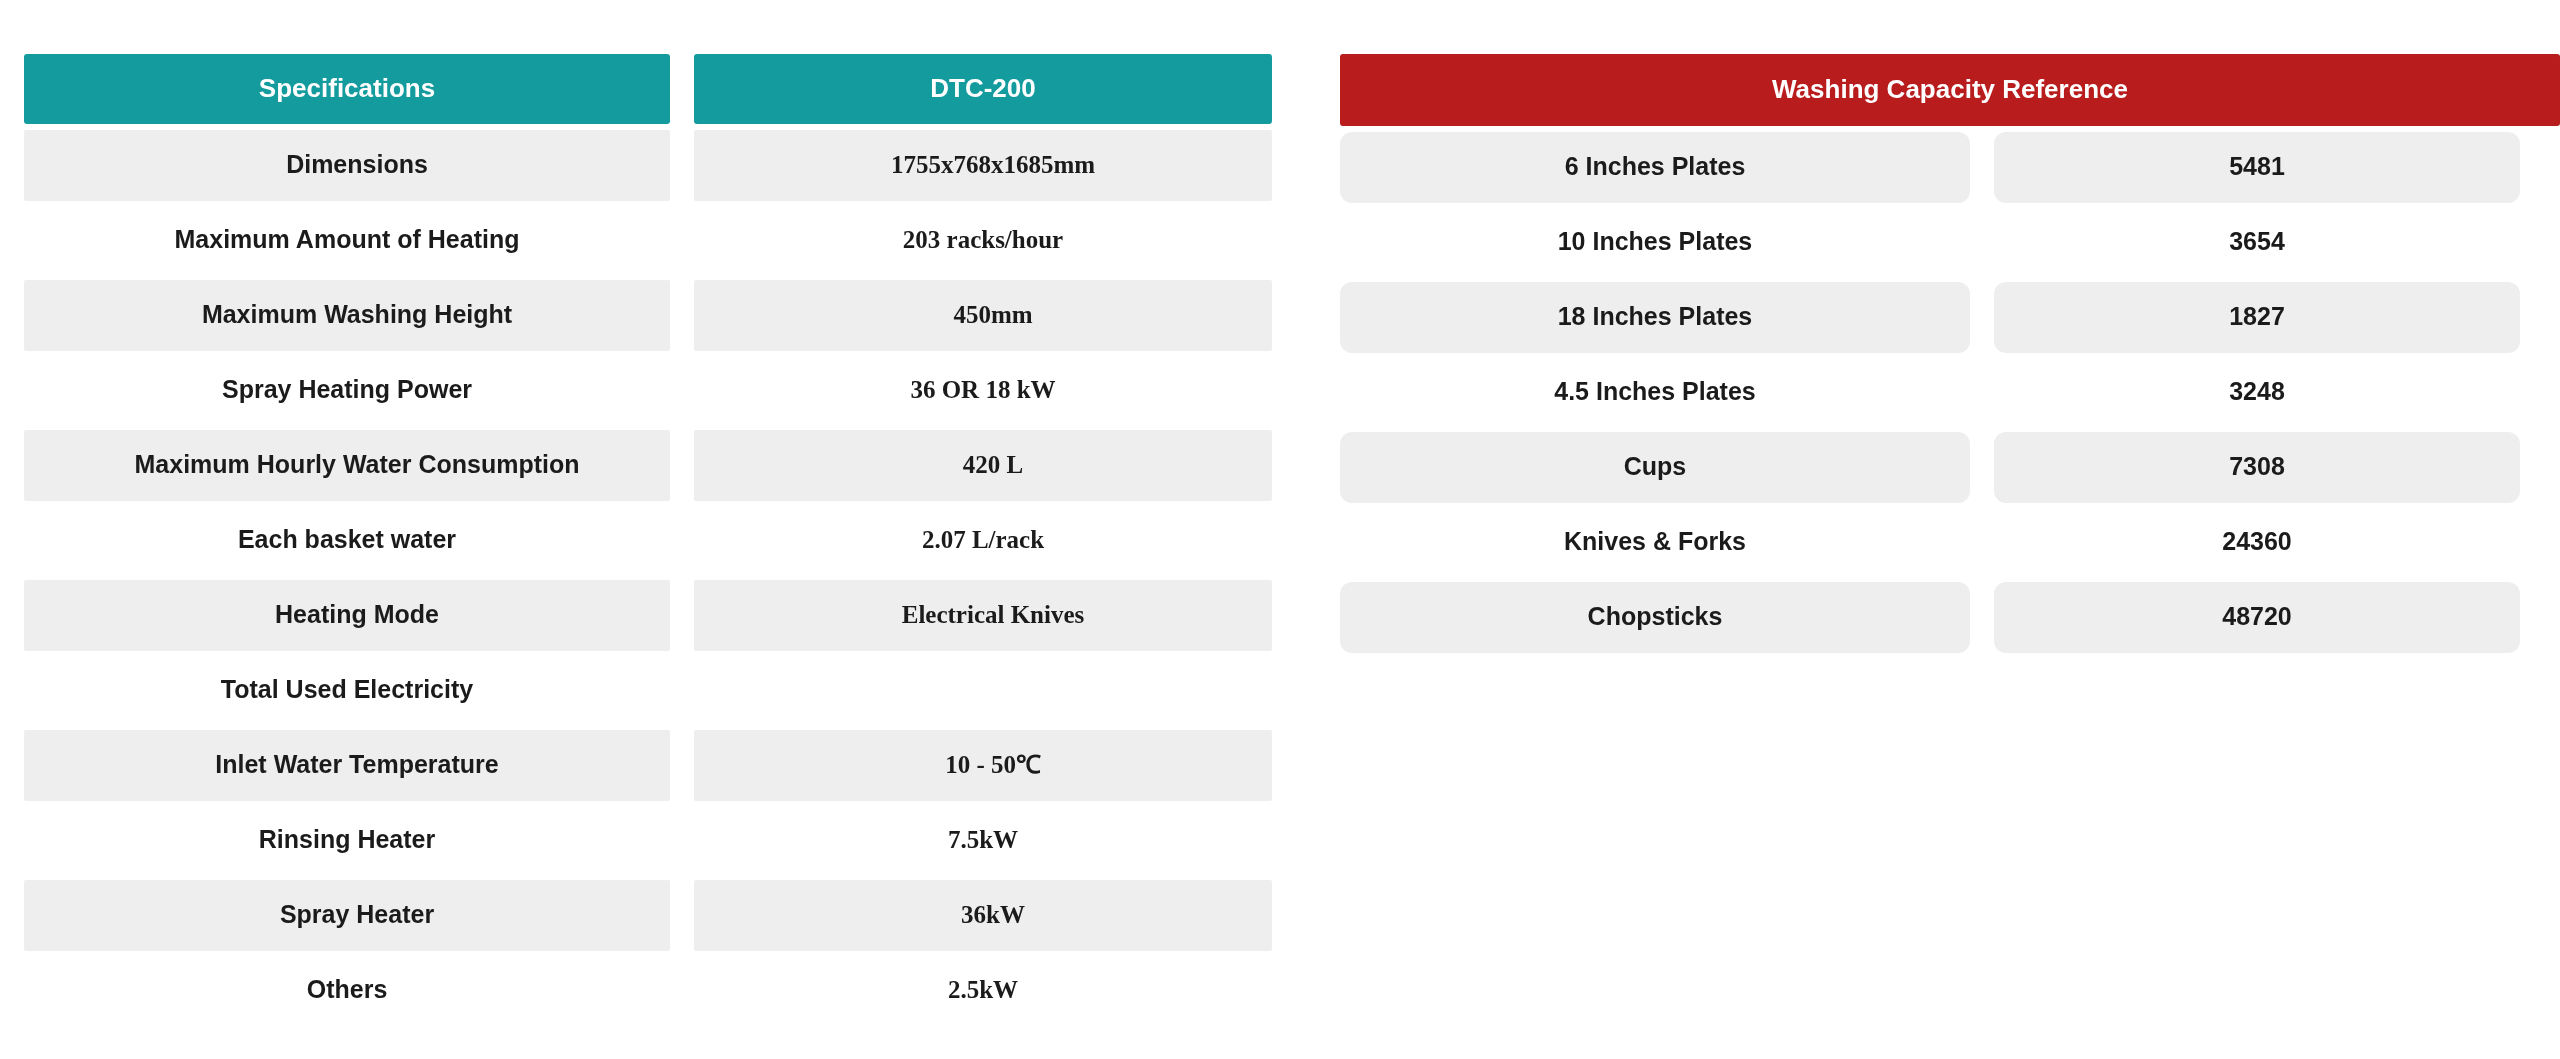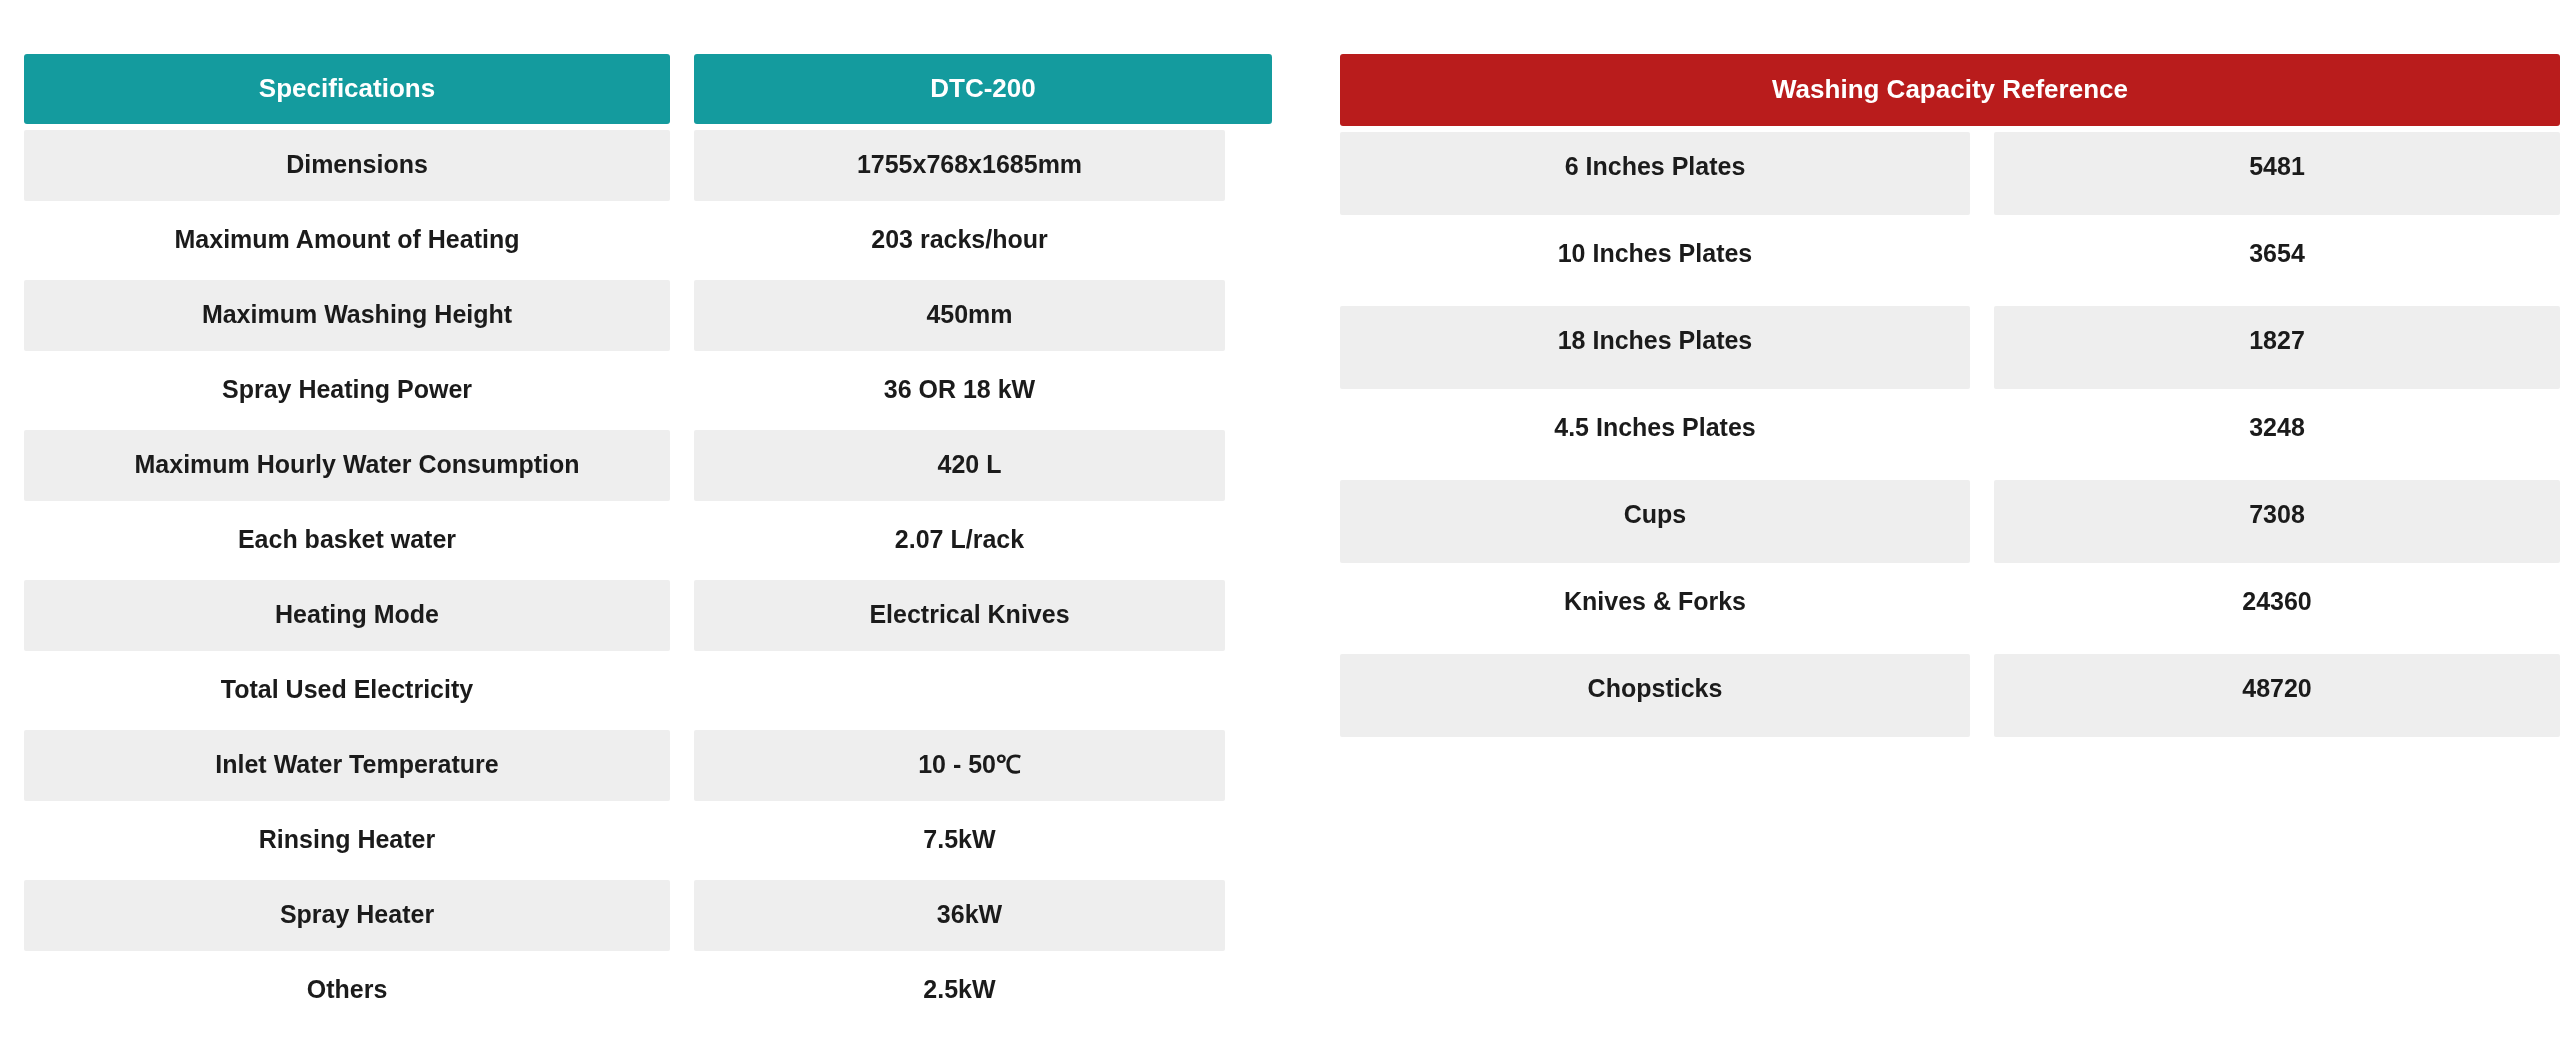--- a/index.html
+++ b/index.html
@@ -58,21 +58,21 @@
     font-weight: bold;
     font-size: 25px;
     color: #1b1b1b;
     text-align: center;
     line-height: 1;
     padding: 22px 8px 24px 8px;
     box-sizing: border-box;
     border-radius: 2px;
   }
   .spec-cell.col-a { width: 646px; }
-  .spec-cell.col-b { width: 531px; }
+  .spec-cell.col-b { width: 578px; font-family: Liberation Serif, serif; }
   .spec-row.shaded .spec-cell { background: #eeeeee; padding-left: 28px; }
   .spec-row.plain .spec-cell { background: transparent; }
 
   
   .cap-block {
     width: 1220px;
     flex: 0 0 auto;
   }
   .cap-header {
     background: #b91c1c;
@@ -91,26 +91,26 @@
     display: flex;
     gap: 24px;
     margin-bottom: 4px;
   }
   .cap-cell {
     font-weight: bold;
     font-size: 25px;
     color: #1b1b1b;
     text-align: center;
     line-height: 1;
-    padding: 22px 8px 36px 8px;
-    box-sizing: border-box;
-    border-radius: 2px;
+    padding: 22px 8px 24px 8px;
+    box-sizing: border-box;
+    border-radius: 12px;
   }
   .cap-cell.col-a { width: 630px; }
-  .cap-cell.col-b { width: 566px; }
+  .cap-cell.col-b { width: 526px; }
   .cap-row.shaded .cap-cell { background: #eeeeee; }
   .cap-row.plain .cap-cell { background: transparent; }
 </style>
 </head>
 <body>
 
 <div class="page">
 
   <div class="spec-block">
     <div class="spec-header-row">

